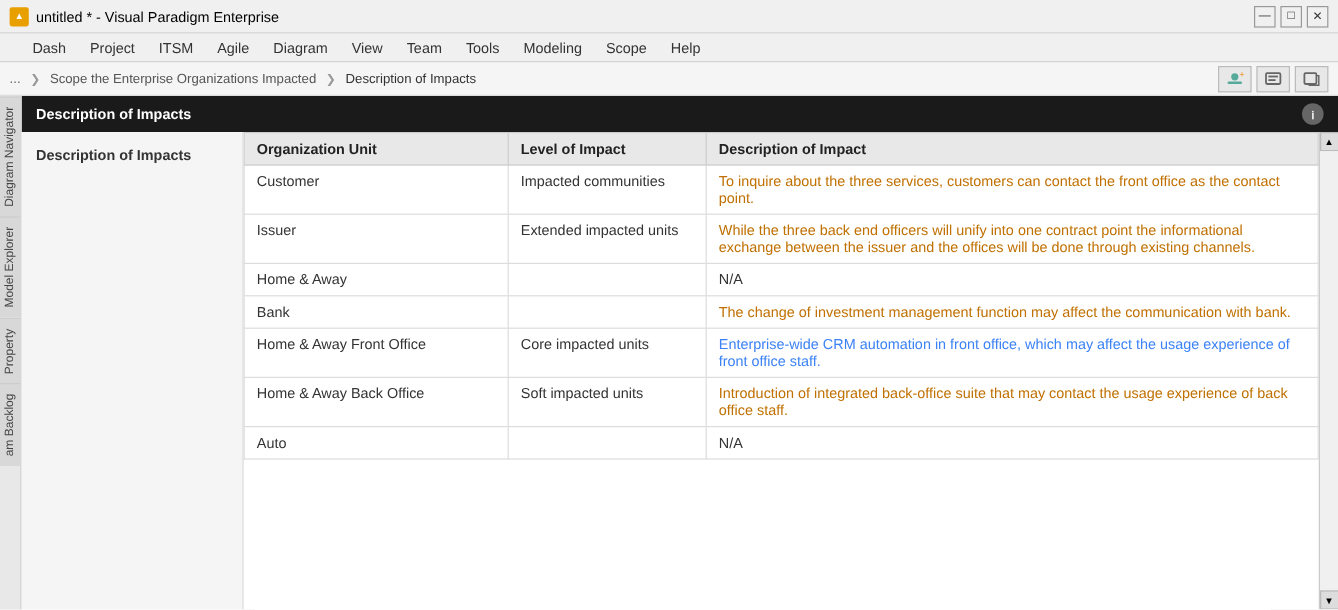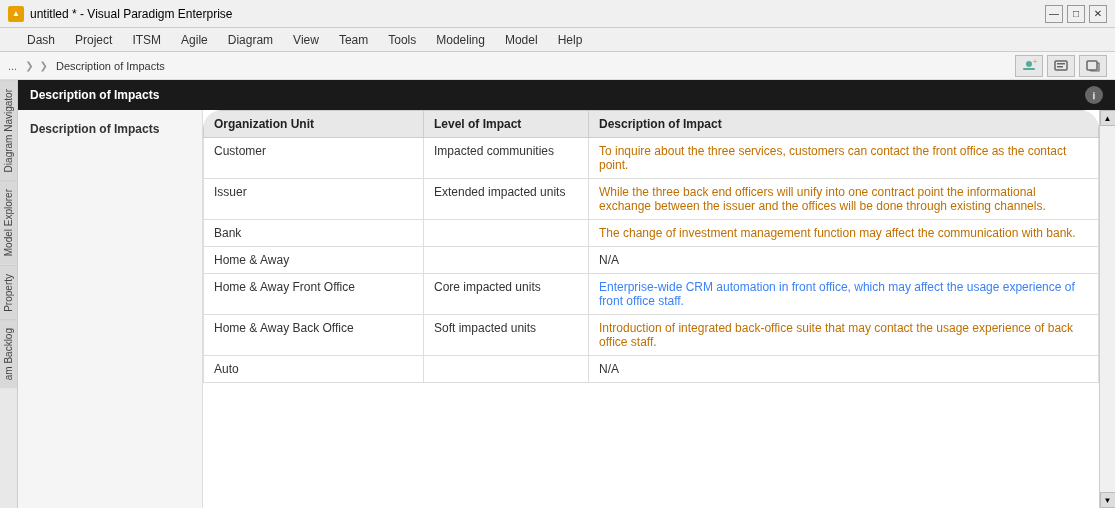--- a/index.html
+++ b/index.html
@@ -124,21 +124,20 @@
       padding: 12px;
       font-size: 12px;
       font-weight: bold;
       color: #333;
     }
 
     
     .table-area {
       flex: 1;
       overflow-y: auto;
-      border-radius: 19px;
     }
     table {
       width: 100%;
       border-collapse: collapse;
       font-size: 12px;
     }
     thead th {
       background: #e8e8e8;
       border: 1px solid #ccc;
       padding: 6px 10px;
@@ -194,28 +193,29 @@
 <div class="menu-bar">
 <div class="menu-item">Dash</div>
     <div class="menu-item">Project</div>
     <div class="menu-item">ITSM</div>
     <div class="menu-item">Agile</div>
     <div class="menu-item">Diagram</div>
     <div class="menu-item">View</div>
     <div class="menu-item">Team</div>
     <div class="menu-item">Tools</div>
     <div class="menu-item">Modeling</div>
-    <div class="menu-item">Model</div>
+    <div class="menu-item">Scope</div>
     <div class="menu-item">Help</div>
   </div>
 
 <div class="breadcrumb-bar">
   <div class="breadcrumb-items">
     <span class="breadcrumb-dots">...</span>
     <span class="breadcrumb-sep">❯</span>
+    <span class="breadcrumb-item">Scope the Enterprise Organizations Impacted</span>
     <span class="breadcrumb-sep">❯</span>
     <span class="breadcrumb-item active">Description of Impacts</span>
   </div>
   <div class="breadcrumb-actions">
     <div class="action-btn">
       <svg width="16" height="14" viewBox="0 0 16 14">
         <circle cx="8" cy="5" r="3" fill="#5a9" stroke="none"></circle>
         <text x="12" y="5" font-size="7" fill="#e80">+</text>
         <rect x="2" y="9" width="12" height="2" rx="1" fill="#5a9"></rect>
       </svg>
@@ -272,28 +272,28 @@
                 <td class="col-org">Customer</td>
                 <td class="col-level">Impacted communities</td>
                 <td class="col-desc" style="color: rgb(192, 112, 0);">To inquire about the three services, customers can contact the front office as the contact point.</td>
               </tr>
               <tr>
                 <td class="col-org">Issuer</td>
                 <td class="col-level">Extended impacted units</td>
                 <td class="col-desc" style="color: rgb(192, 112, 0);">While the three back end officers will unify into one contract point the informational exchange between the issuer and the offices will be done through existing channels.</td>
               </tr>
               <tr>
+                <td class="col-org">Home &amp; Away</td>
+                <td class="col-level"></td>
+                <td class="col-desc" style="color: rgb(51, 51, 51);">N/A</td>
+              </tr>
+              <tr>
                 <td class="col-org">Bank</td>
                 <td class="col-level"></td>
                 <td class="col-desc" style="color: rgb(192, 112, 0);">The change of investment management function may affect the communication with bank.</td>
-              </tr>
-              <tr>
-                <td class="col-org">Home &amp; Away</td>
-                <td class="col-level"></td>
-                <td class="col-desc" style="color: rgb(51, 51, 51);">N/A</td>
               </tr>
               <tr>
                 <td class="col-org">Home &amp; Away Front Office</td>
                 <td class="col-level">Core impacted units</td>
                 <td class="col-desc" style="color: #3b82f6;">Enterprise-wide CRM automation in front office, which may affect the usage experience of front office staff.</td>
               </tr>
               <tr>
                 <td class="col-org">Home &amp; Away Back Office</td>
                 <td class="col-level">Soft impacted units</td>
                 <td class="col-desc" style="color: rgb(192, 112, 0);">Introduction of integrated back-office suite that may contact the usage experience of back office staff.</td>

